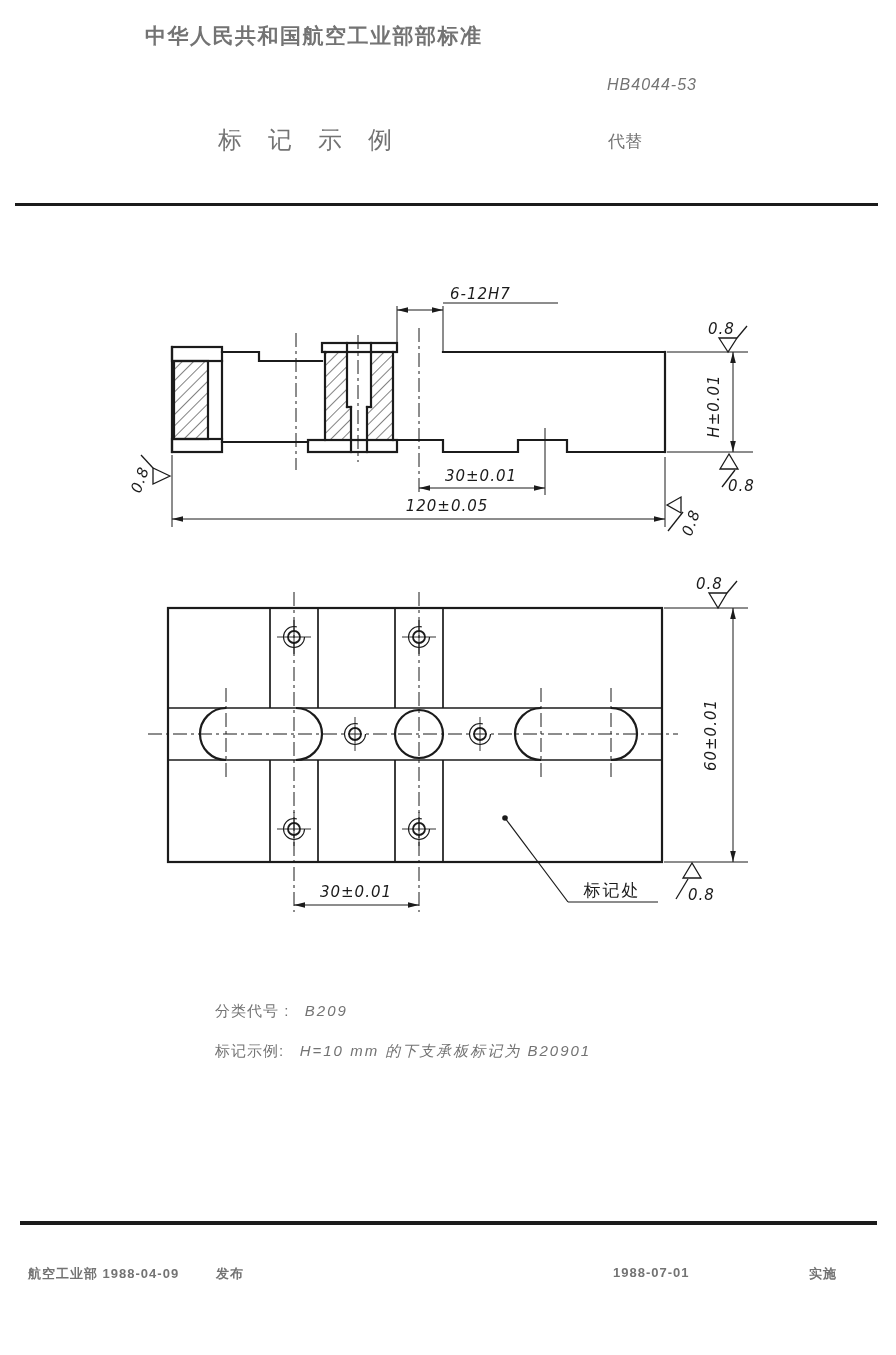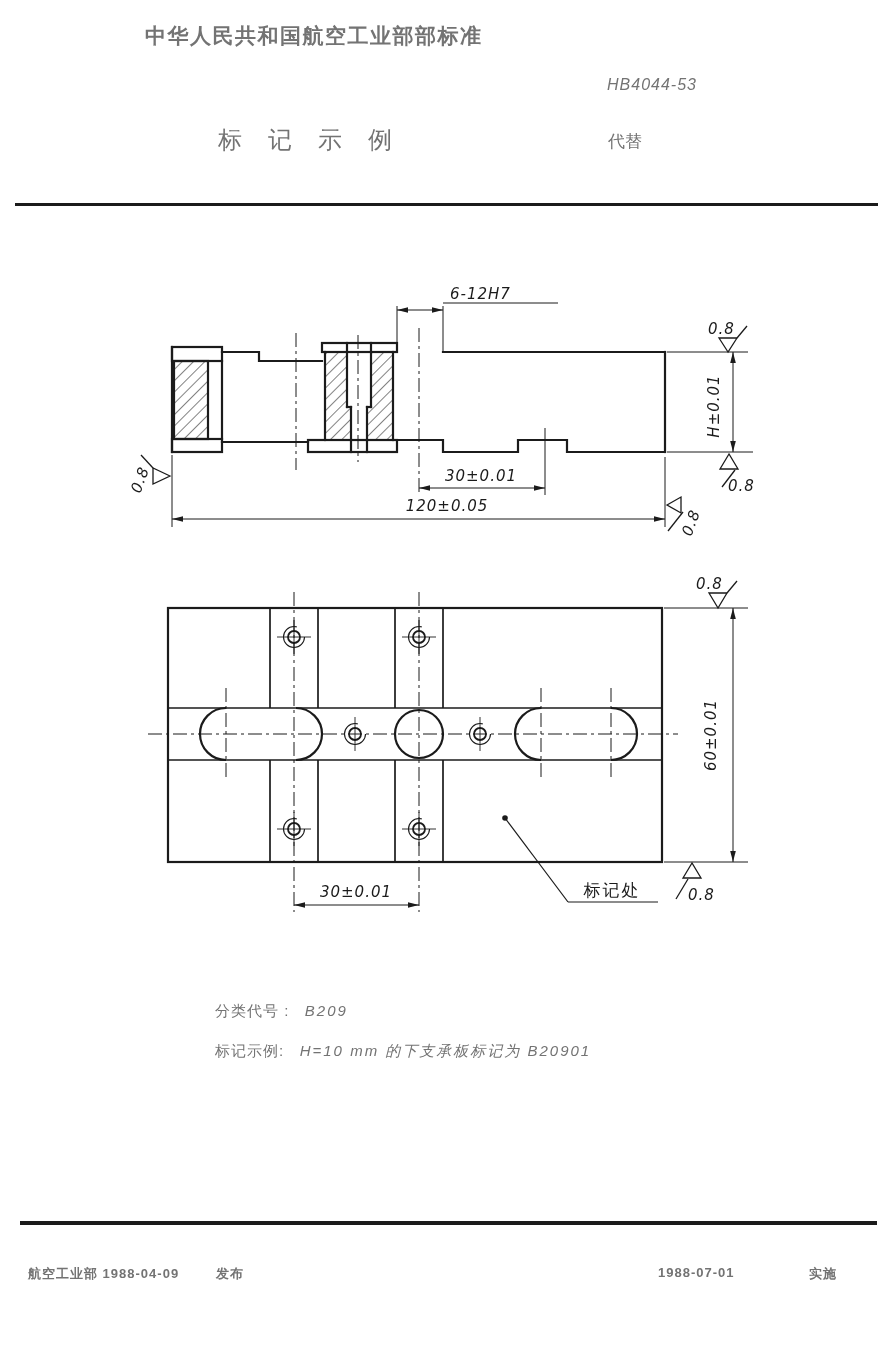--- a/index.html
+++ b/index.html
@@ -231,16 +231,16 @@
     <span class="val">B209</span>
   </div>
   <div class="abs noteline" style="top:1042px;">
     <span>标记示例:</span>&nbsp;&nbsp;
     <span class="val">H=10 mm 的下支承板标记为 B20901</span>
   </div>
 
   <div class="abs frule"></div>
   <div class="abs ftext" style="left:28px;">航空工业部 1988-04-09</div>
   <div class="abs ftext" style="left:216px;">发布</div>
-  <div class="abs ftext" style="left:658px;text-align:center;">1988-07-01</div>
+  <div class="abs ftext" style="left:613px;text-align:center;">1988-07-01</div>
   <div class="abs ftext" style="left:809px;">实施</div>
 
 </div>
 
 </body></html>

